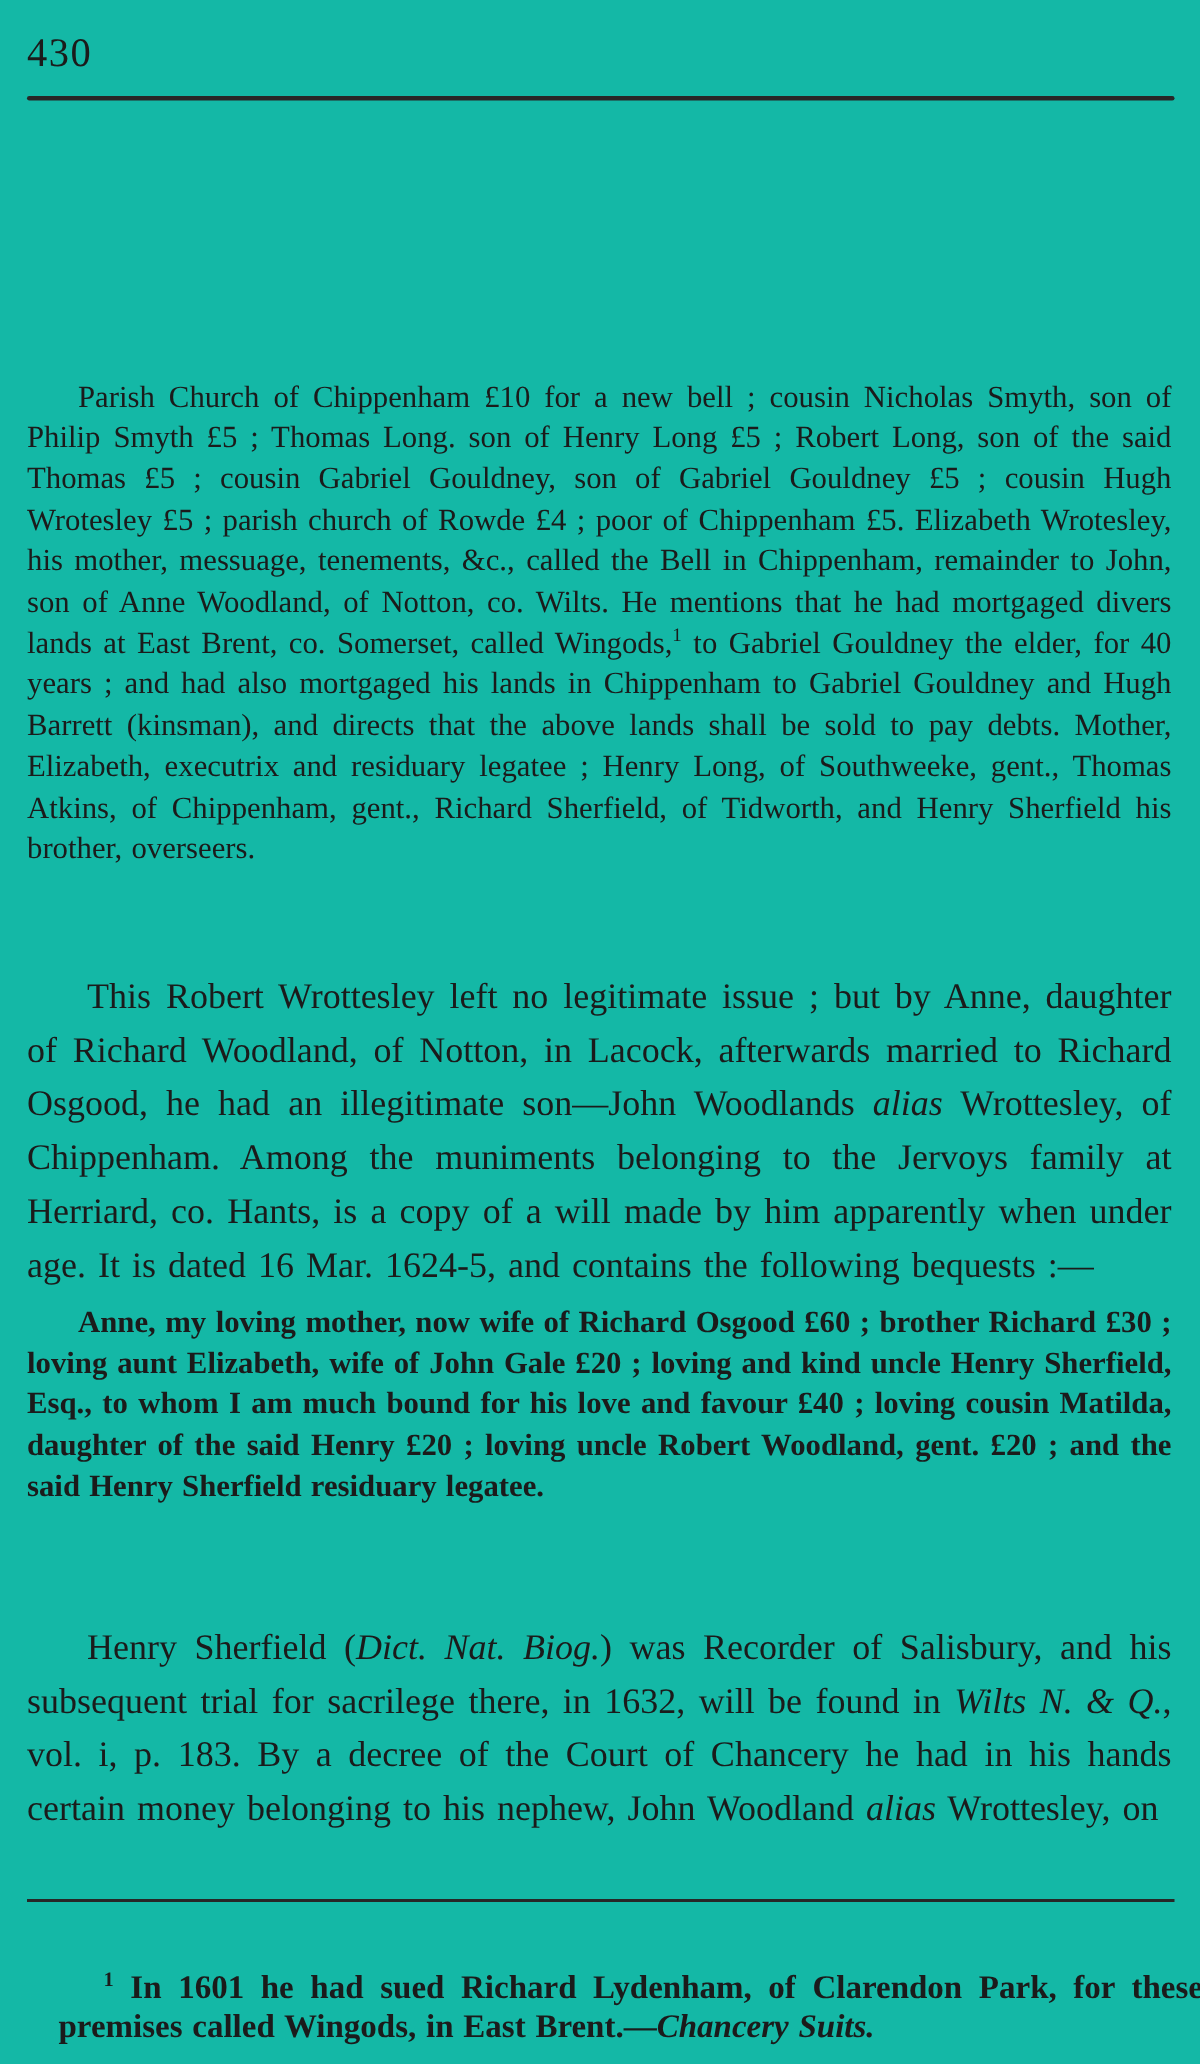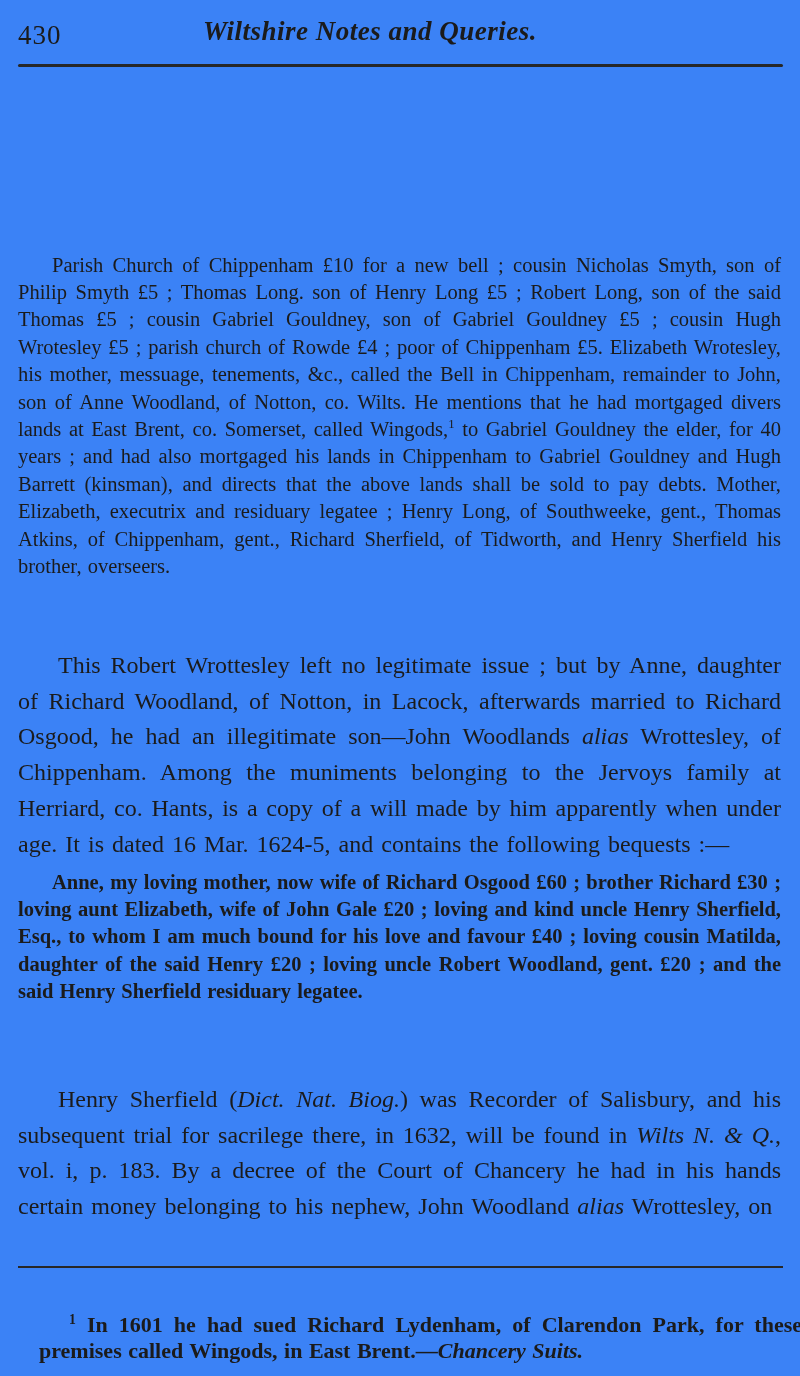--- a/index.html
+++ b/index.html
@@ -4,21 +4,21 @@
 <style>
   html, body {
     margin: 0;
     padding: 0;
     background: #e8e8e4;
   }
   .page {
     position: relative;
     width: 800px;
     height: 1376px;
-    background: #3b82f6;
+    background: #14b8a6;
     color: #1b1b1b;
     font-family: "Liberation Serif", "DejaVu Serif", serif;
     overflow: hidden;
   }
   .page-number {
     position: absolute;
     left: 18px;
     top: 20px;
     font-size: 27px;
     letter-spacing: 1px;
@@ -90,21 +90,20 @@
   #para3 { top: 1066px; margin-top: 16px; }
   #footnote { top: 1290px; }
 </style>
 </head>
 <body>
 
 <div class="page">
 
   <div class="page-number">430</div>
 
-  <div class="running-title">Wiltshire Notes and Queries.</div>
 
   <div class="head-rule"></div>
 
 
   <p id="extract1" class="block small-text indent"><span>Parish Church of Chippenham £10 for a new bell&nbsp;; cousin Nicholas Smyth, son of Philip Smyth £5&nbsp;; Thomas Long. son of Henry Long £5&nbsp;; Robert Long, son of the said Thomas £5&nbsp;; cousin Gabriel Gouldney, son of Gabriel Gouldney £5&nbsp;; cousin Hugh Wrotesley £5&nbsp;; parish church of Rowde £4&nbsp;; poor of Chippenham £5. Elizabeth Wrotesley, his mother, messuage, tenements, &amp;c., called the Bell in Chippenham, remainder to John, son of Anne Woodland, of Notton, co. Wilts. He mentions that he had mortgaged divers lands at East Brent, co. Somerset, called Wingods,</span><sup>1</sup><span> to Gabriel Gouldney the elder, for 40 years&nbsp;; and had also mortgaged his lands in Chippenham to Gabriel Gouldney and Hugh Barrett (kinsman), and directs that the above lands shall be sold to pay debts. Mother, Elizabeth, executrix and residuary legatee&nbsp;; Henry Long, of Southweeke, gent., Thomas Atkins, of Chippenham, gent., Richard Sherfield, of Tidworth, and Henry Sherfield his brother, overseers.</span></p>
 
   <p id="para2" class="block body-text indent"><span>This Robert Wrottesley left no legitimate issue&nbsp;; but by Anne, daughter of Richard Woodland, of Notton, in Lacock, afterwards married to Richard Osgood, he had an illegitimate son—John Woodlands </span><span class="it">alias</span><span> Wrottesley, of Chippenham. Among the muniments belonging to the Jervoys family at Herriard, co. Hants, is a copy of a will made by him apparently when under age. It is dated 16 Mar. 1624-5, and contains the following bequests&nbsp;:—</span></p>
 
   <p id="extract2" class="block small-text indent"><span>Anne, my loving mother, now wife of Richard Osgood £60&nbsp;; brother Richard £30&nbsp;; loving aunt Elizabeth, wife of John Gale £20&nbsp;; loving and kind uncle Henry Sherfield, Esq., to whom I am much bound for his love and favour £40&nbsp;; loving cousin Matilda, daughter of the said Henry £20&nbsp;; loving uncle Robert Woodland, gent. £20&nbsp;; and the said Henry Sherfield residuary legatee.</span></p>
 

